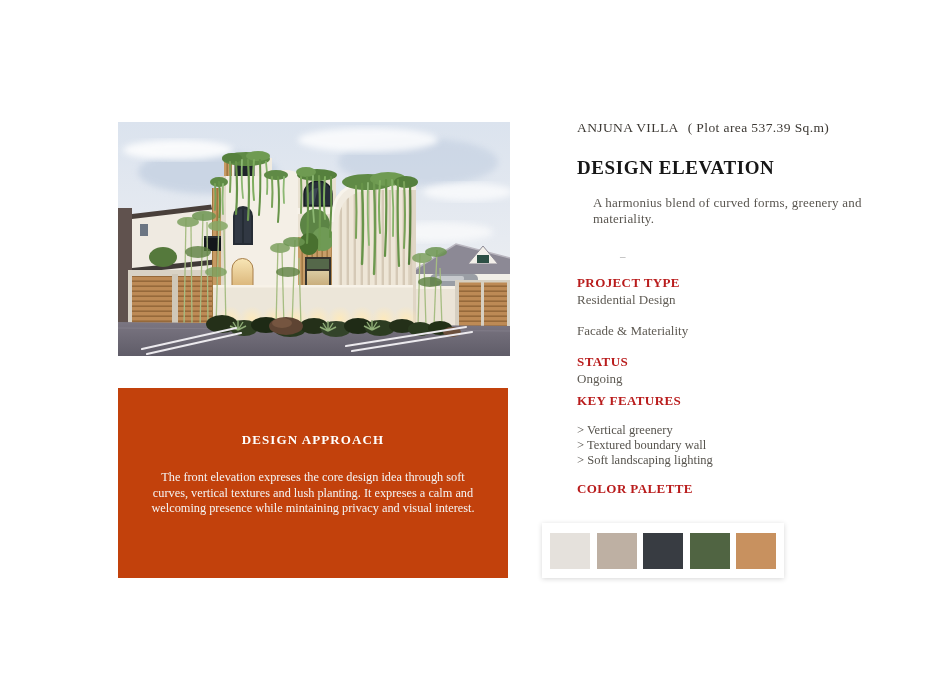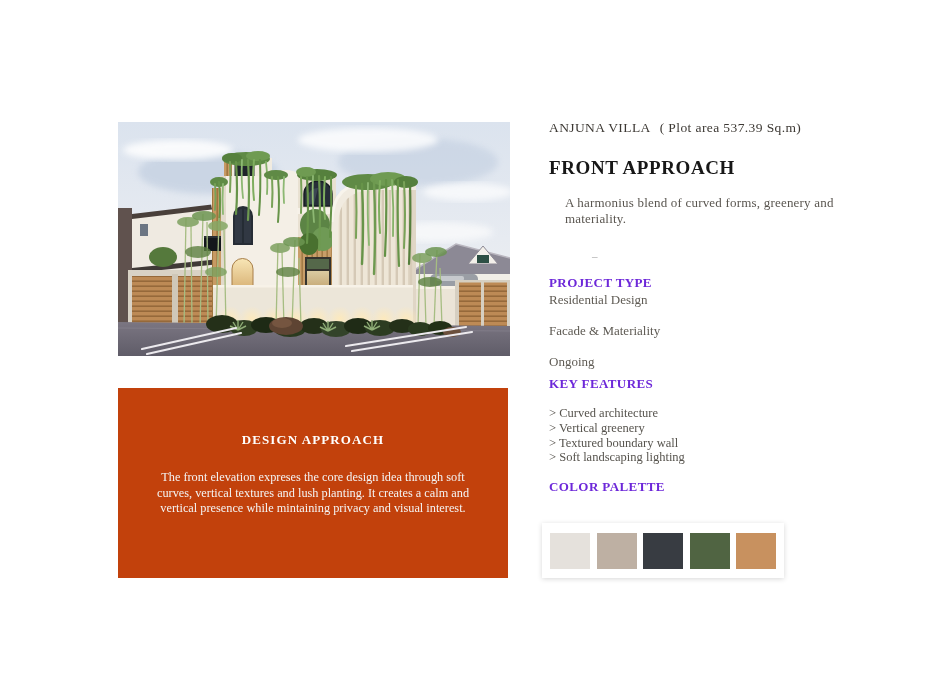--- a/index.html
+++ b/index.html
@@ -15,29 +15,29 @@
   
   .approach {
     position:absolute; left:118px; top:388px; width:390px; height:190px;
     background:#c2410c; color:#ffffff; text-align:center; box-sizing:border-box;
     padding:44px 26px 0 26px;
   }
   .approach h3 { margin:0 0 22px 0; font-size:13px; font-weight:600; letter-spacing:1.1px; }
   .approach p  { margin:0; font-size:12.3px; line-height:15.6px; color:#f4f4f4; font-weight:400; }
 
   
-  .info { position:absolute; left:549px; top:120px; width:322px; color:#3a3631; }
+  .info { position:absolute; left:577px; top:120px; width:322px; color:#3a3631; }
   .titleline { font-size:13.5px; letter-spacing:0.4px; color:#3c3833; }
   .titleline .plot { margin-left:9px; }
   .heading { margin:21px 0 0 0; font-size:19px; font-weight:600; letter-spacing:0.6px; color:#171717; }
   .subtitle { margin:16px 0 0 16px; font-size:13px; letter-spacing:0.2px; color:#5a5650; }
   .dash { margin:25px 0 0 43px; height:8px; line-height:8px; font-size:11px; color:#9a9a9a; }
   .sect { margin-top:15px; }
   .sect:first-of-type { margin-top:6px; }
-  .slabel, .label-solo { font-size:13px; font-weight:600; letter-spacing:0.4px; color:#6d28d9; }
+  .slabel, .label-solo { font-size:13px; font-weight:600; letter-spacing:0.4px; color:#b91c1c; }
   .svalue { margin-top:1px; font-size:13px; color:#5f5b54; }
   .label-kf { margin-top:6px; }
   .features { list-style:none; margin:14px 0 0 0; padding:0; font-size:12.5px; color:#56534d; }
   .features li { line-height:14.8px; }
   .label-cp { margin-top:14px; }
 
   
   .palette-card {
     position:absolute; left:542px; top:523px; width:242px; height:55px;
     background:#ffffff; box-sizing:border-box; padding:0 8px;
@@ -292,45 +292,45 @@
         <path d="M24,227 L118,206"></path>
           <path d="M29,232 L123,211"></path>
         <path d="M228,224 L348,205"></path>
           <path d="M234,229 L354,210"></path>
       </g>
     </svg>
   </figure>
 
   <section class="approach">
     <h3>DESIGN APPROACH</h3>
-    <p>The front elevation expreses the core design idea through soft curves, vertical textures and lush planting. It creates a calm and vertical presence while mintaining privacy and visual interest.</p>
+    <p>The front elevation expreses the core design idea through soft curves, vertical textures and lush planting. It expreses a calm and welcoming presence while mintaining privacy and visual interest.</p>
   </section>
 
   <aside class="info">
     <div class="titleline">
       <span>ANJUNA VILLA</span><span class="plot">( Plot area 537.39 Sq.m)</span>
     </div>
-    <h1 class="heading">FRONT APPROACH</h1>
+    <h1 class="heading">DESIGN ELEVATION</h1>
     <p class="subtitle">A harmonius blend of curved forms, greenery and materiality.</p>
     <div class="dash">–</div>
 
     <div class="sect">
       <div class="slabel">PROJECT TYPE</div>
       <div class="svalue">Residential Design</div>
     </div>
     <div class="sect">
       <div class="svalue">Facade &amp; Materiality</div>
     </div>
     <div class="sect">
+      <div class="slabel">STATUS</div>
       <div class="svalue">Ongoing</div>
     </div>
 
     <div class="label-solo label-kf">KEY FEATURES</div>
     <ul class="features">
-      <li>&gt; Curved architecture</li>
       <li>&gt; Vertical greenery</li>
       <li>&gt; Textured boundary wall</li>
       <li>&gt; Soft landscaping lighting</li>
     </ul>
     <div class="label-solo label-cp">COLOR PALETTE</div>
   </aside>
 
   <div class="palette-card" id="palette">
       <div class="swatch" style="background: rgb(229, 225, 220);"></div>
       <div class="swatch" style="background: rgb(190, 176, 163);"></div>

